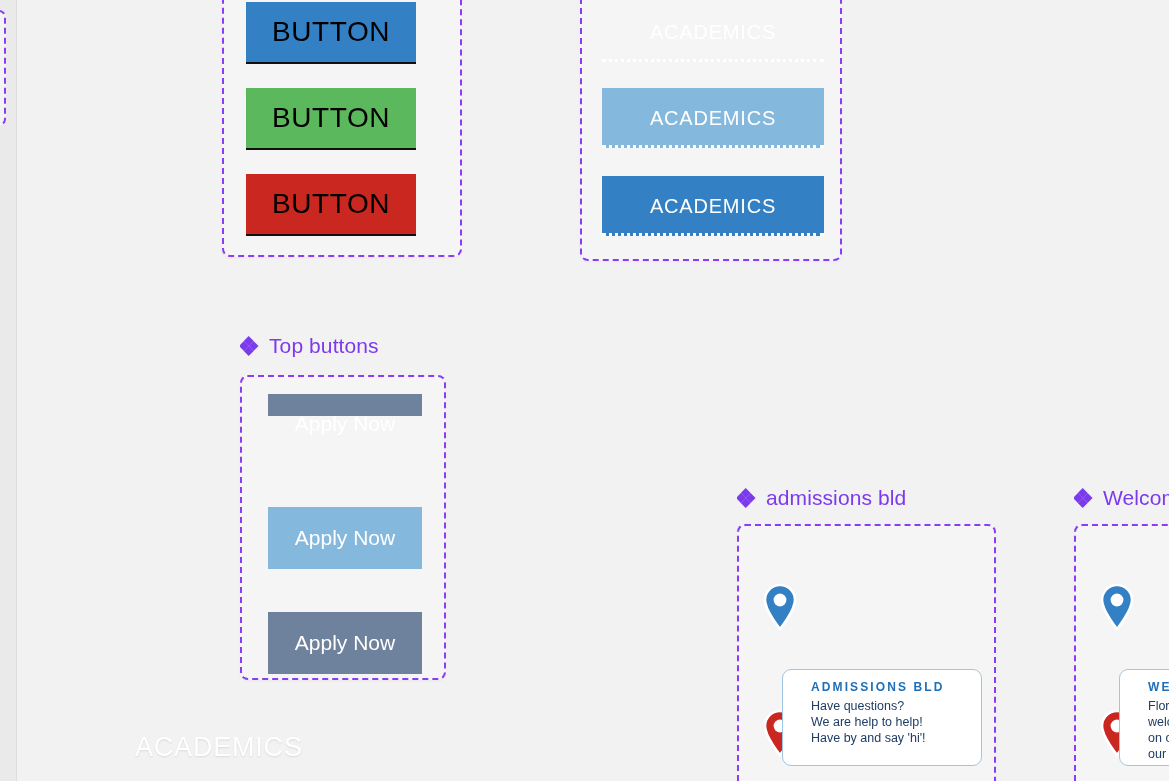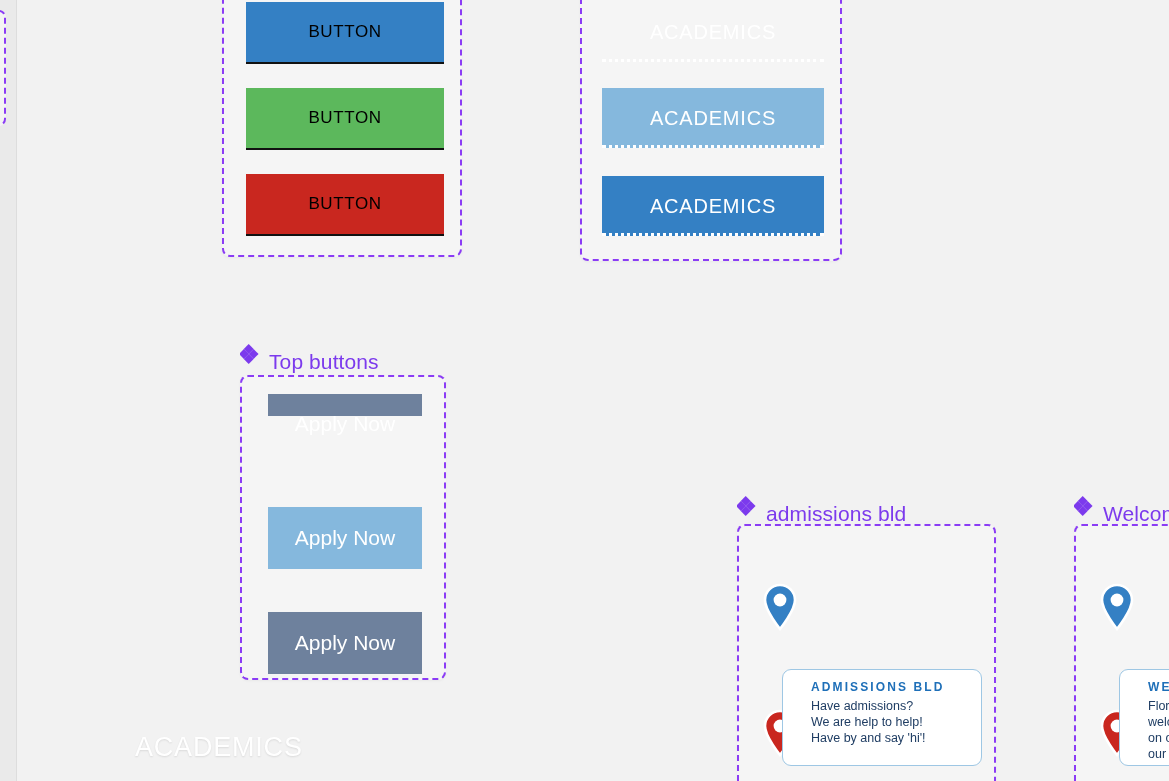--- a/index.html
+++ b/index.html
@@ -47,36 +47,35 @@
     position: absolute;
     display: flex;
     align-items: center;
     gap: 9px;
     white-space: nowrap;
   }
   .section-label .label-text {
     color: #7c3aed;
     font-size: 21px;
     letter-spacing: 0.1px;
-    margin-top: 16px;
   }
   .sparkle-icon { display: block; }
 
   
   #button-group { left: 222px; top: -44px; width: 240px; height: 301px; }
 
   .plain-button {
     position: absolute;
     left: 22px;
-    width: 198px;
+    width: 170px;
     height: 62px;
     border: none;
     border-bottom: 2px solid #111111;
     color: #000000;
-    font-size: 17px;
+    font-size: 28px;
     letter-spacing: 0.6px;
     font-family: "Liberation Sans", sans-serif;
     cursor: pointer;
     display: flex;
     align-items: center;
     justify-content: center;
   }
   #btn-blue  { top: 44px;  background: #3480c4; }
   #btn-green { top: 130px; background: #5cb85c; }
   #btn-red   { top: 216px; background: #c9271f; }
@@ -260,21 +259,21 @@
     </svg>
   </span>
   <span class="pin pin-red">
     <svg width="38" height="52" viewBox="0 0 38 52">
       <path d="M19 3 C10.7 3 4 9.7 4 18 C4 28.5 19 47 19 47 C19 47 34 28.5 34 18 C34 9.7 27.3 3 19 3 Z" fill="#c9271f" stroke="#ffffff" stroke-width="2.6"></path>
       <circle cx="19" cy="18" r="6.4" fill="#ffffff"></circle>
     </svg>
   </span>
   <div class="info-card">
     <div class="card-title">ADMISSIONS BLD</div>
-    <div class="card-line">Have admissions?</div>
+    <div class="card-line">Have questions?</div>
     <div class="card-line">We are help to help!</div>
     <div class="card-line">Have by and say 'hi'!</div>
   </div>
 </div>
 
 <div class="section-label" id="welcome-label">
   <span>
     <svg class="sparkle-icon" width="20" height="20" viewBox="0 0 20 20">
       <rect x="5.2" y="1.5" width="7" height="7" transform="rotate(45 8.7 5)" fill="#7c3aed"></rect>
       <rect x="5.2" y="11.5" width="7" height="7" transform="rotate(45 8.7 15)" fill="#7c3aed"></rect>

